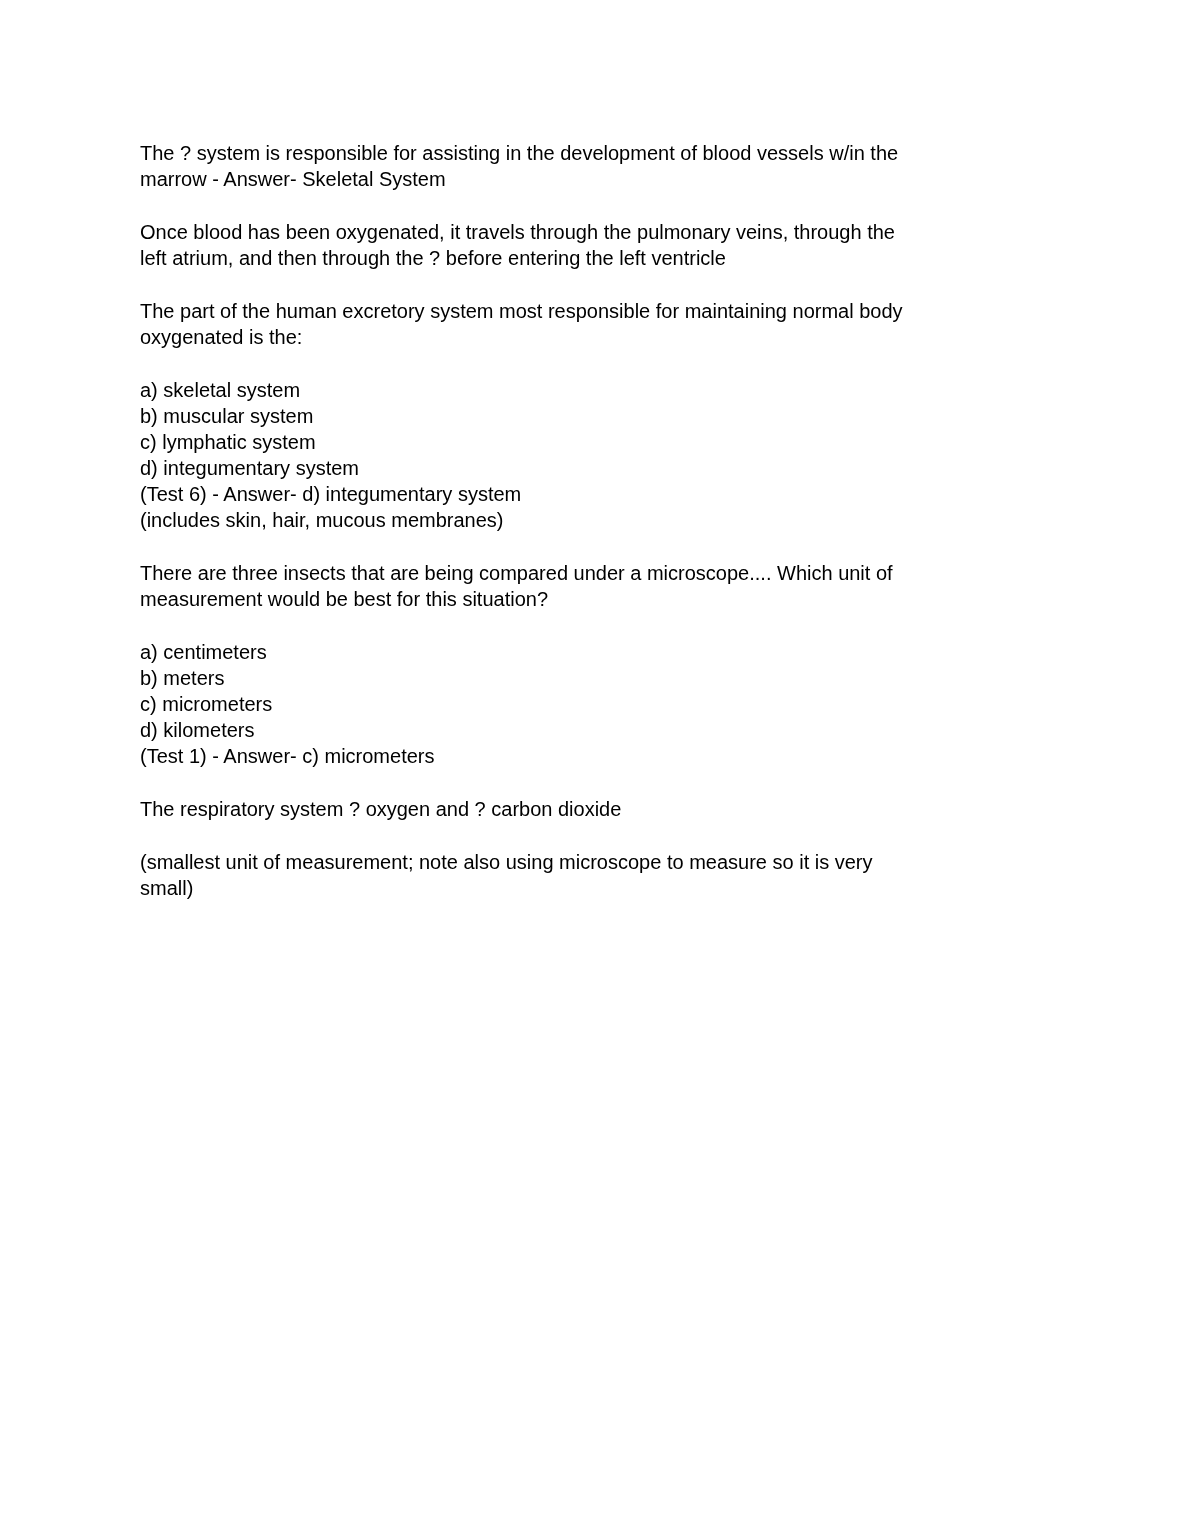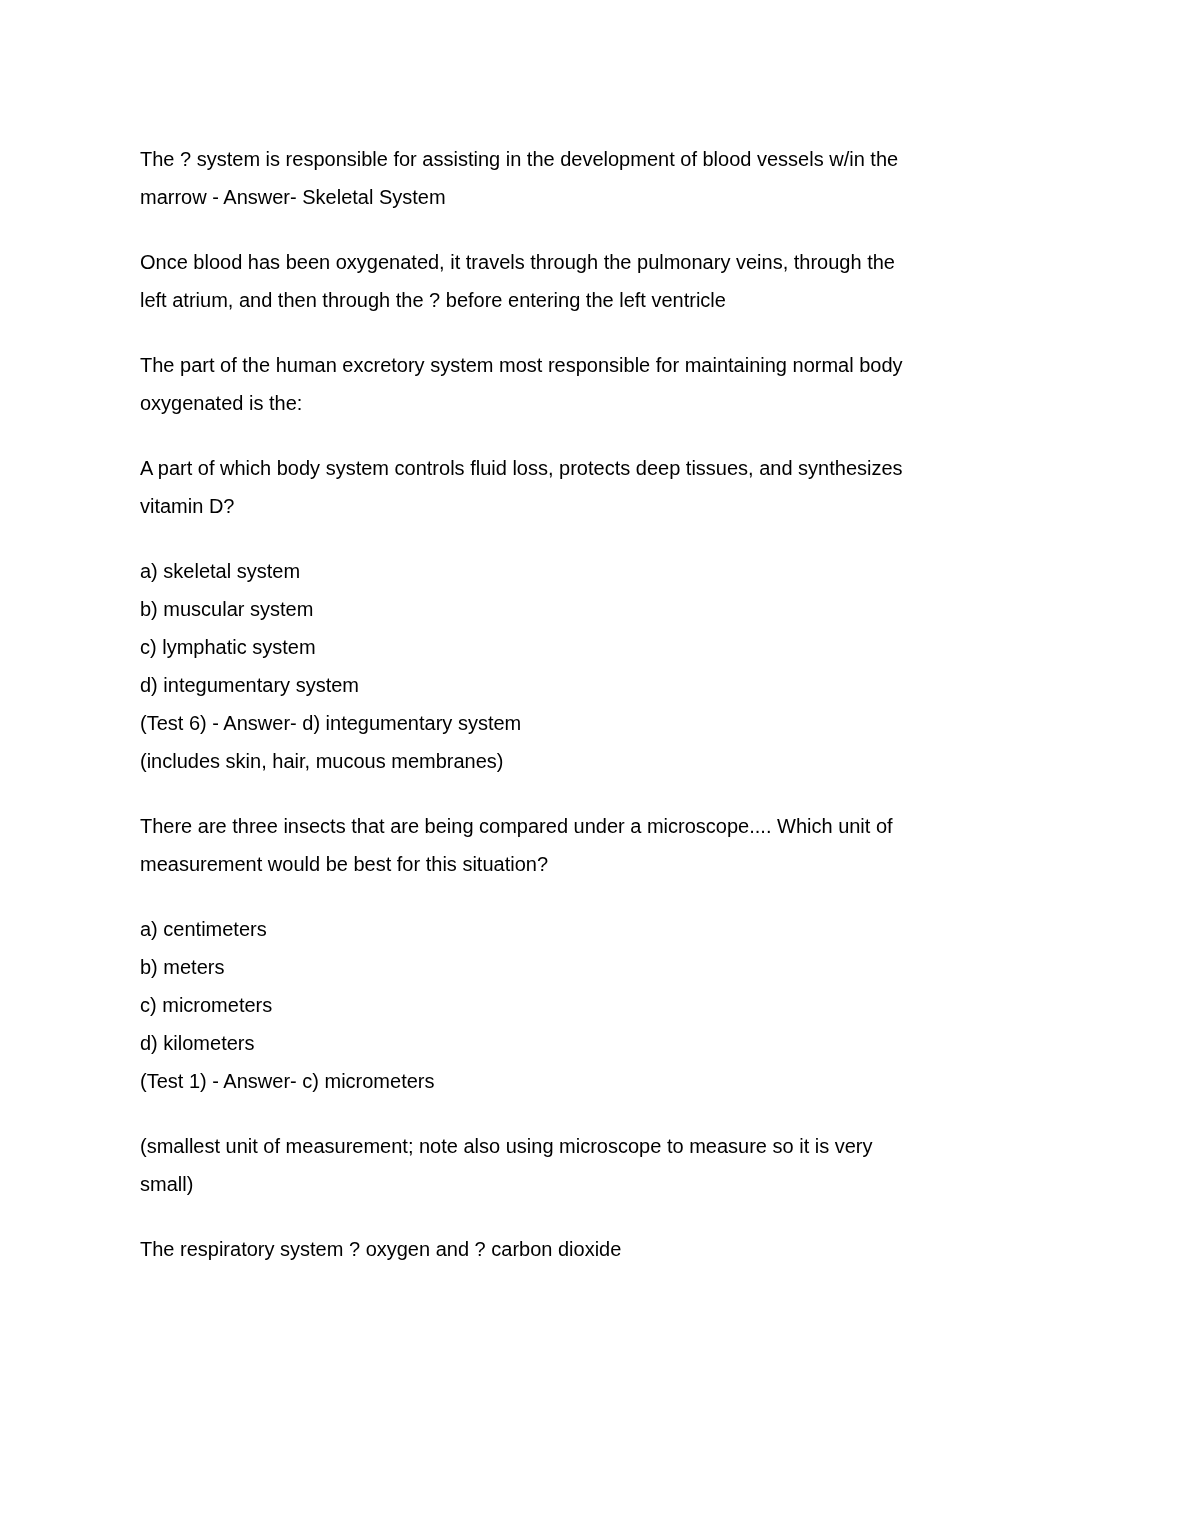--- a/index.html
+++ b/index.html
@@ -15,50 +15,48 @@
     color: #000000;
   }
   .page {
     position: absolute;
     left: 140px;
     top: 140px;
     width: 950px;
   }
   .block {
     font-size: 20px;
-    line-height: 38px;
+    line-height: 26px;
     margin: 0 0 27px 0;
     white-space: pre-line;
     color: #000000;
   }
   .block:last-child {
     margin-bottom: 0;
   }
 </style>
 </head>
 <body>
 
 <div class="page">
   <p class="block">The ? system is responsible for assisting in the development of blood vessels w/in the
 marrow - Answer- Skeletal System</p>
   <p class="block">Once blood has been oxygenated, it travels through the pulmonary veins, through the
 left atrium, and then through the ? before entering the left ventricle</p>
   <p class="block">The part of the human excretory system most responsible for maintaining normal body
 oxygenated is the:</p>
-  <p class="block">A part of which body system controls fluid loss, protects deep tissues, and synthesizes
-vitamin D?</p>
   <p class="block">a) skeletal system
 b) muscular system
 c) lymphatic system
 d) integumentary system
 (Test 6) - Answer- d) integumentary system
 (includes skin, hair, mucous membranes)</p>
   <p class="block">There are three insects that are being compared under a microscope.... Which unit of
 measurement would be best for this situation?</p>
   <p class="block">a) centimeters
 b) meters
 c) micrometers
 d) kilometers
 (Test 1) - Answer- c) micrometers</p>
+  <p class="block">The respiratory system ? oxygen and ? carbon dioxide</p>
   <p class="block">(smallest unit of measurement; note also using microscope to measure so it is very
 small)</p>
-  <p class="block">The respiratory system ? oxygen and ? carbon dioxide</p>
 </div>
 
 </body></html>

